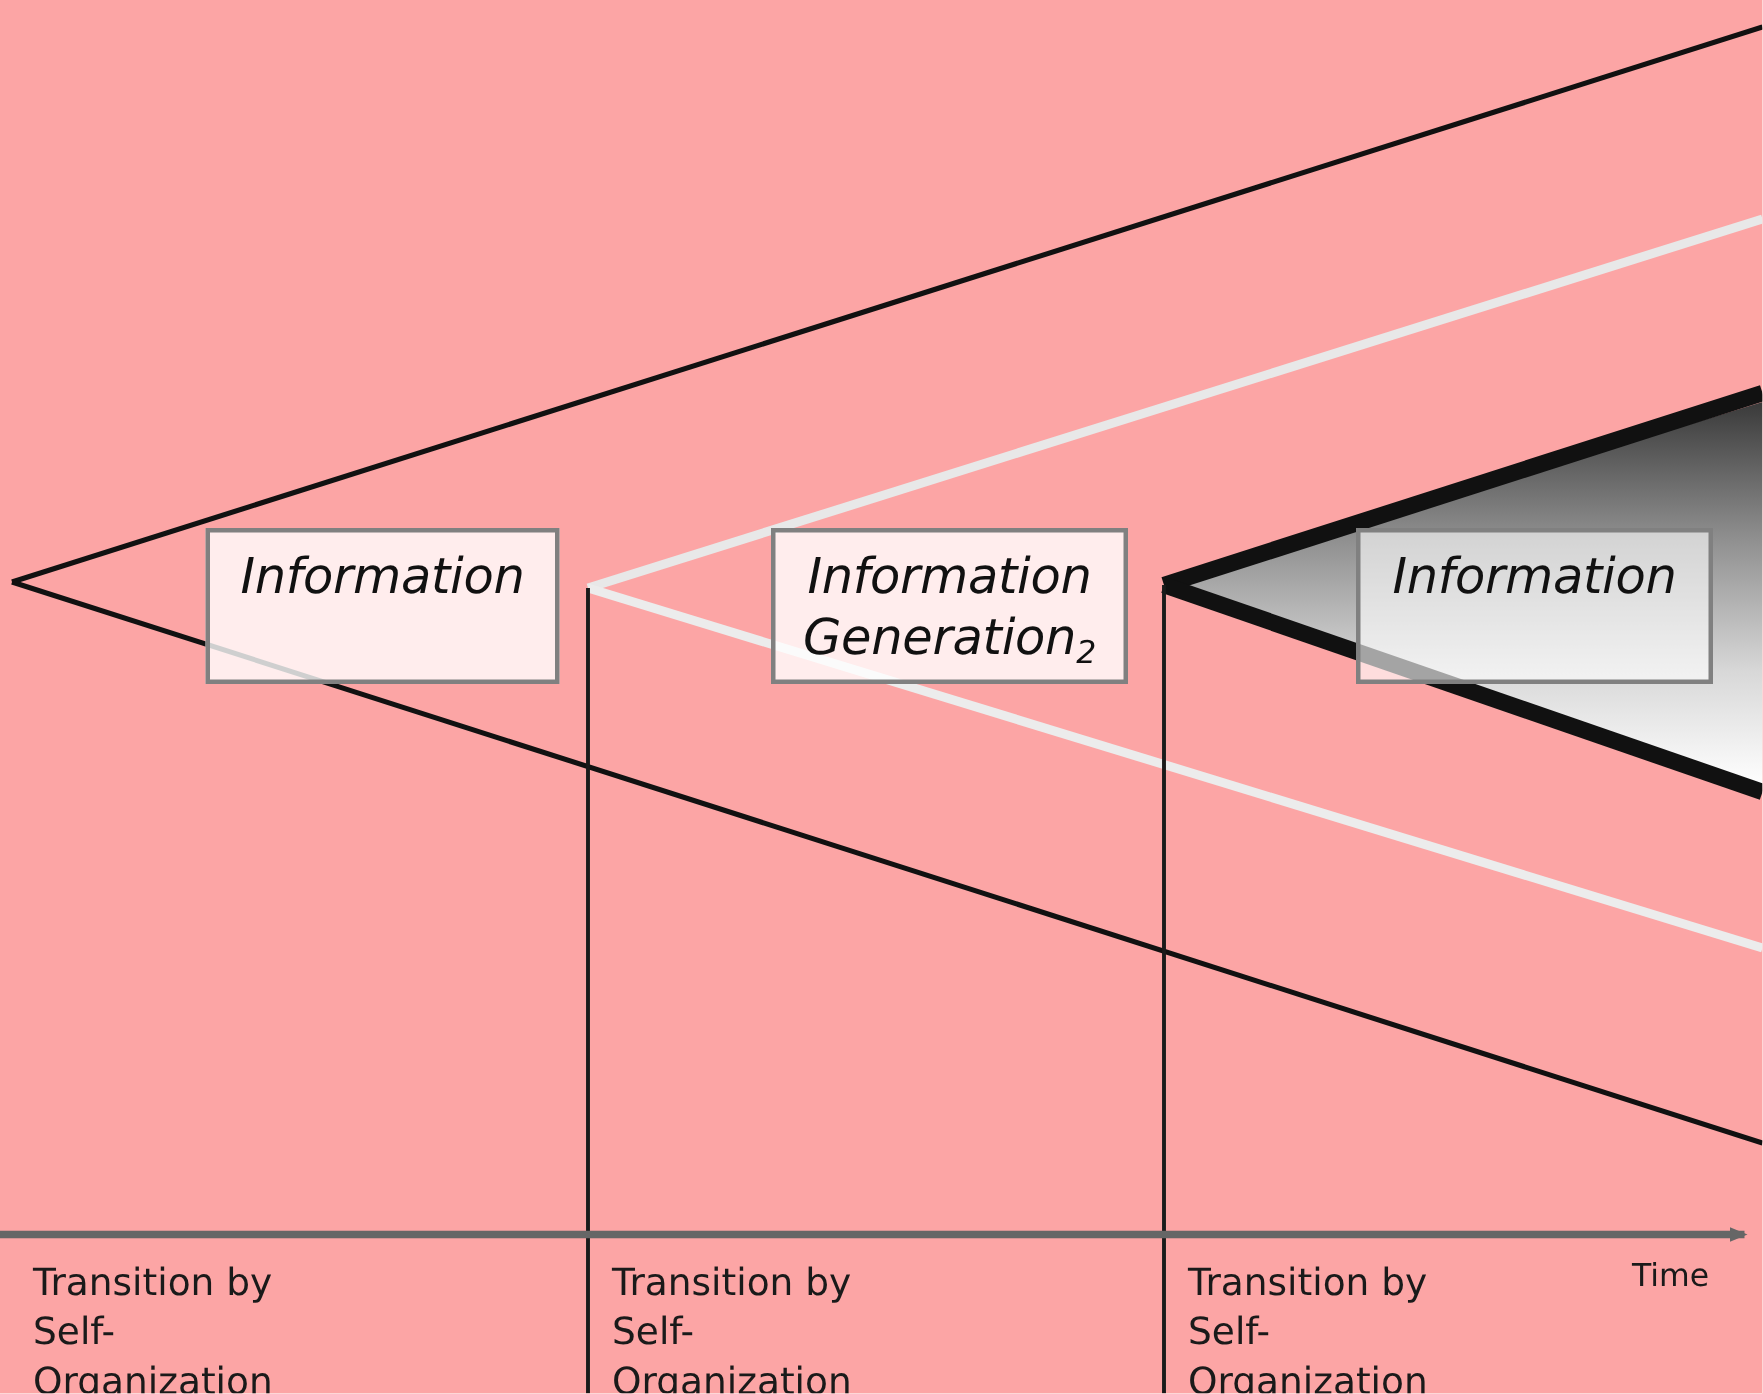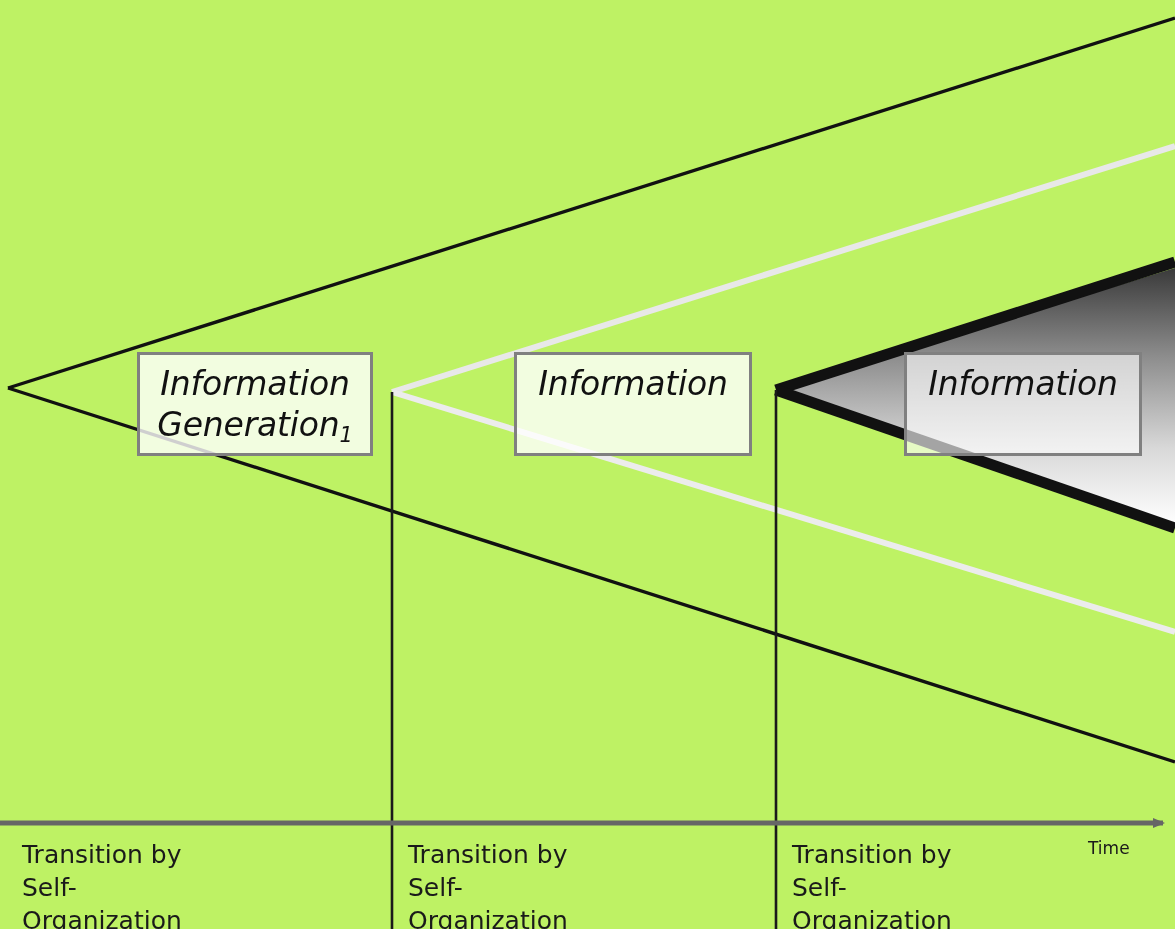--- a/index.html
+++ b/index.html
@@ -7,21 +7,21 @@
     padding: 0;
     background: #ffffff;
   }
   body {
     font-family: "DejaVu Sans", sans-serif;
   }
   #figure {
     position: relative;
     width: 1175px;
     height: 929px;
-    background: #bef264;
+    background: #fca5a5;
     overflow: hidden;
   }
   #canvas {
     position: absolute;
     left: 0;
     top: 0;
     width: 1175px;
     height: 929px;
   }
   .gen-label {
@@ -64,21 +64,21 @@
   }
   #caption-1 { left: 22px;  top: 838px; }
   #caption-2 { left: 408px; top: 838px; }
   #caption-3 { left: 792px; top: 838px; }
 
   #time-label {
     position: absolute;
     left: 1088px;
     top: 838px;
     font-family: "DejaVu Sans", sans-serif;
-    font-size: 17px;
+    font-size: 21px;
     color: #1a1a1a;
   }
 </style>
 </head>
 <body>
 
 <div id="figure">
 
   <svg id="canvas" viewBox="0 0 1175 929">
     <defs>
@@ -118,25 +118,25 @@
     </g>
 
     <line x1="392" y1="392" x2="392" y2="929" stroke="#1a1a1a" stroke-width="2.6"></line>
     <line x1="776" y1="390" x2="776" y2="929" stroke="#1a1a1a" stroke-width="2.6"></line>
 
     <line x1="0" y1="823" x2="1163" y2="823" stroke="#666666" stroke-width="5" marker-end="url(#arrowEnd)"></line>
   </svg>
 
   <div class="gen-label" id="label-1">
     <span class="ln">Information</span>
-    <span class="ln"><span>Generation</span><span class="sub">1</span></span>
   </div>
 
   <div class="gen-label" id="label-2">
     <span class="ln">Information</span>
+    <span class="ln"><span>Generation</span><span class="sub">2</span></span>
   </div>
 
   <div class="gen-label" id="label-3">
     <span class="ln">Information</span>
   </div>
 
   <div class="axis-caption" id="caption-1">Transition by
 Self-
 Organization</div>
   <div class="axis-caption" id="caption-2">Transition by

